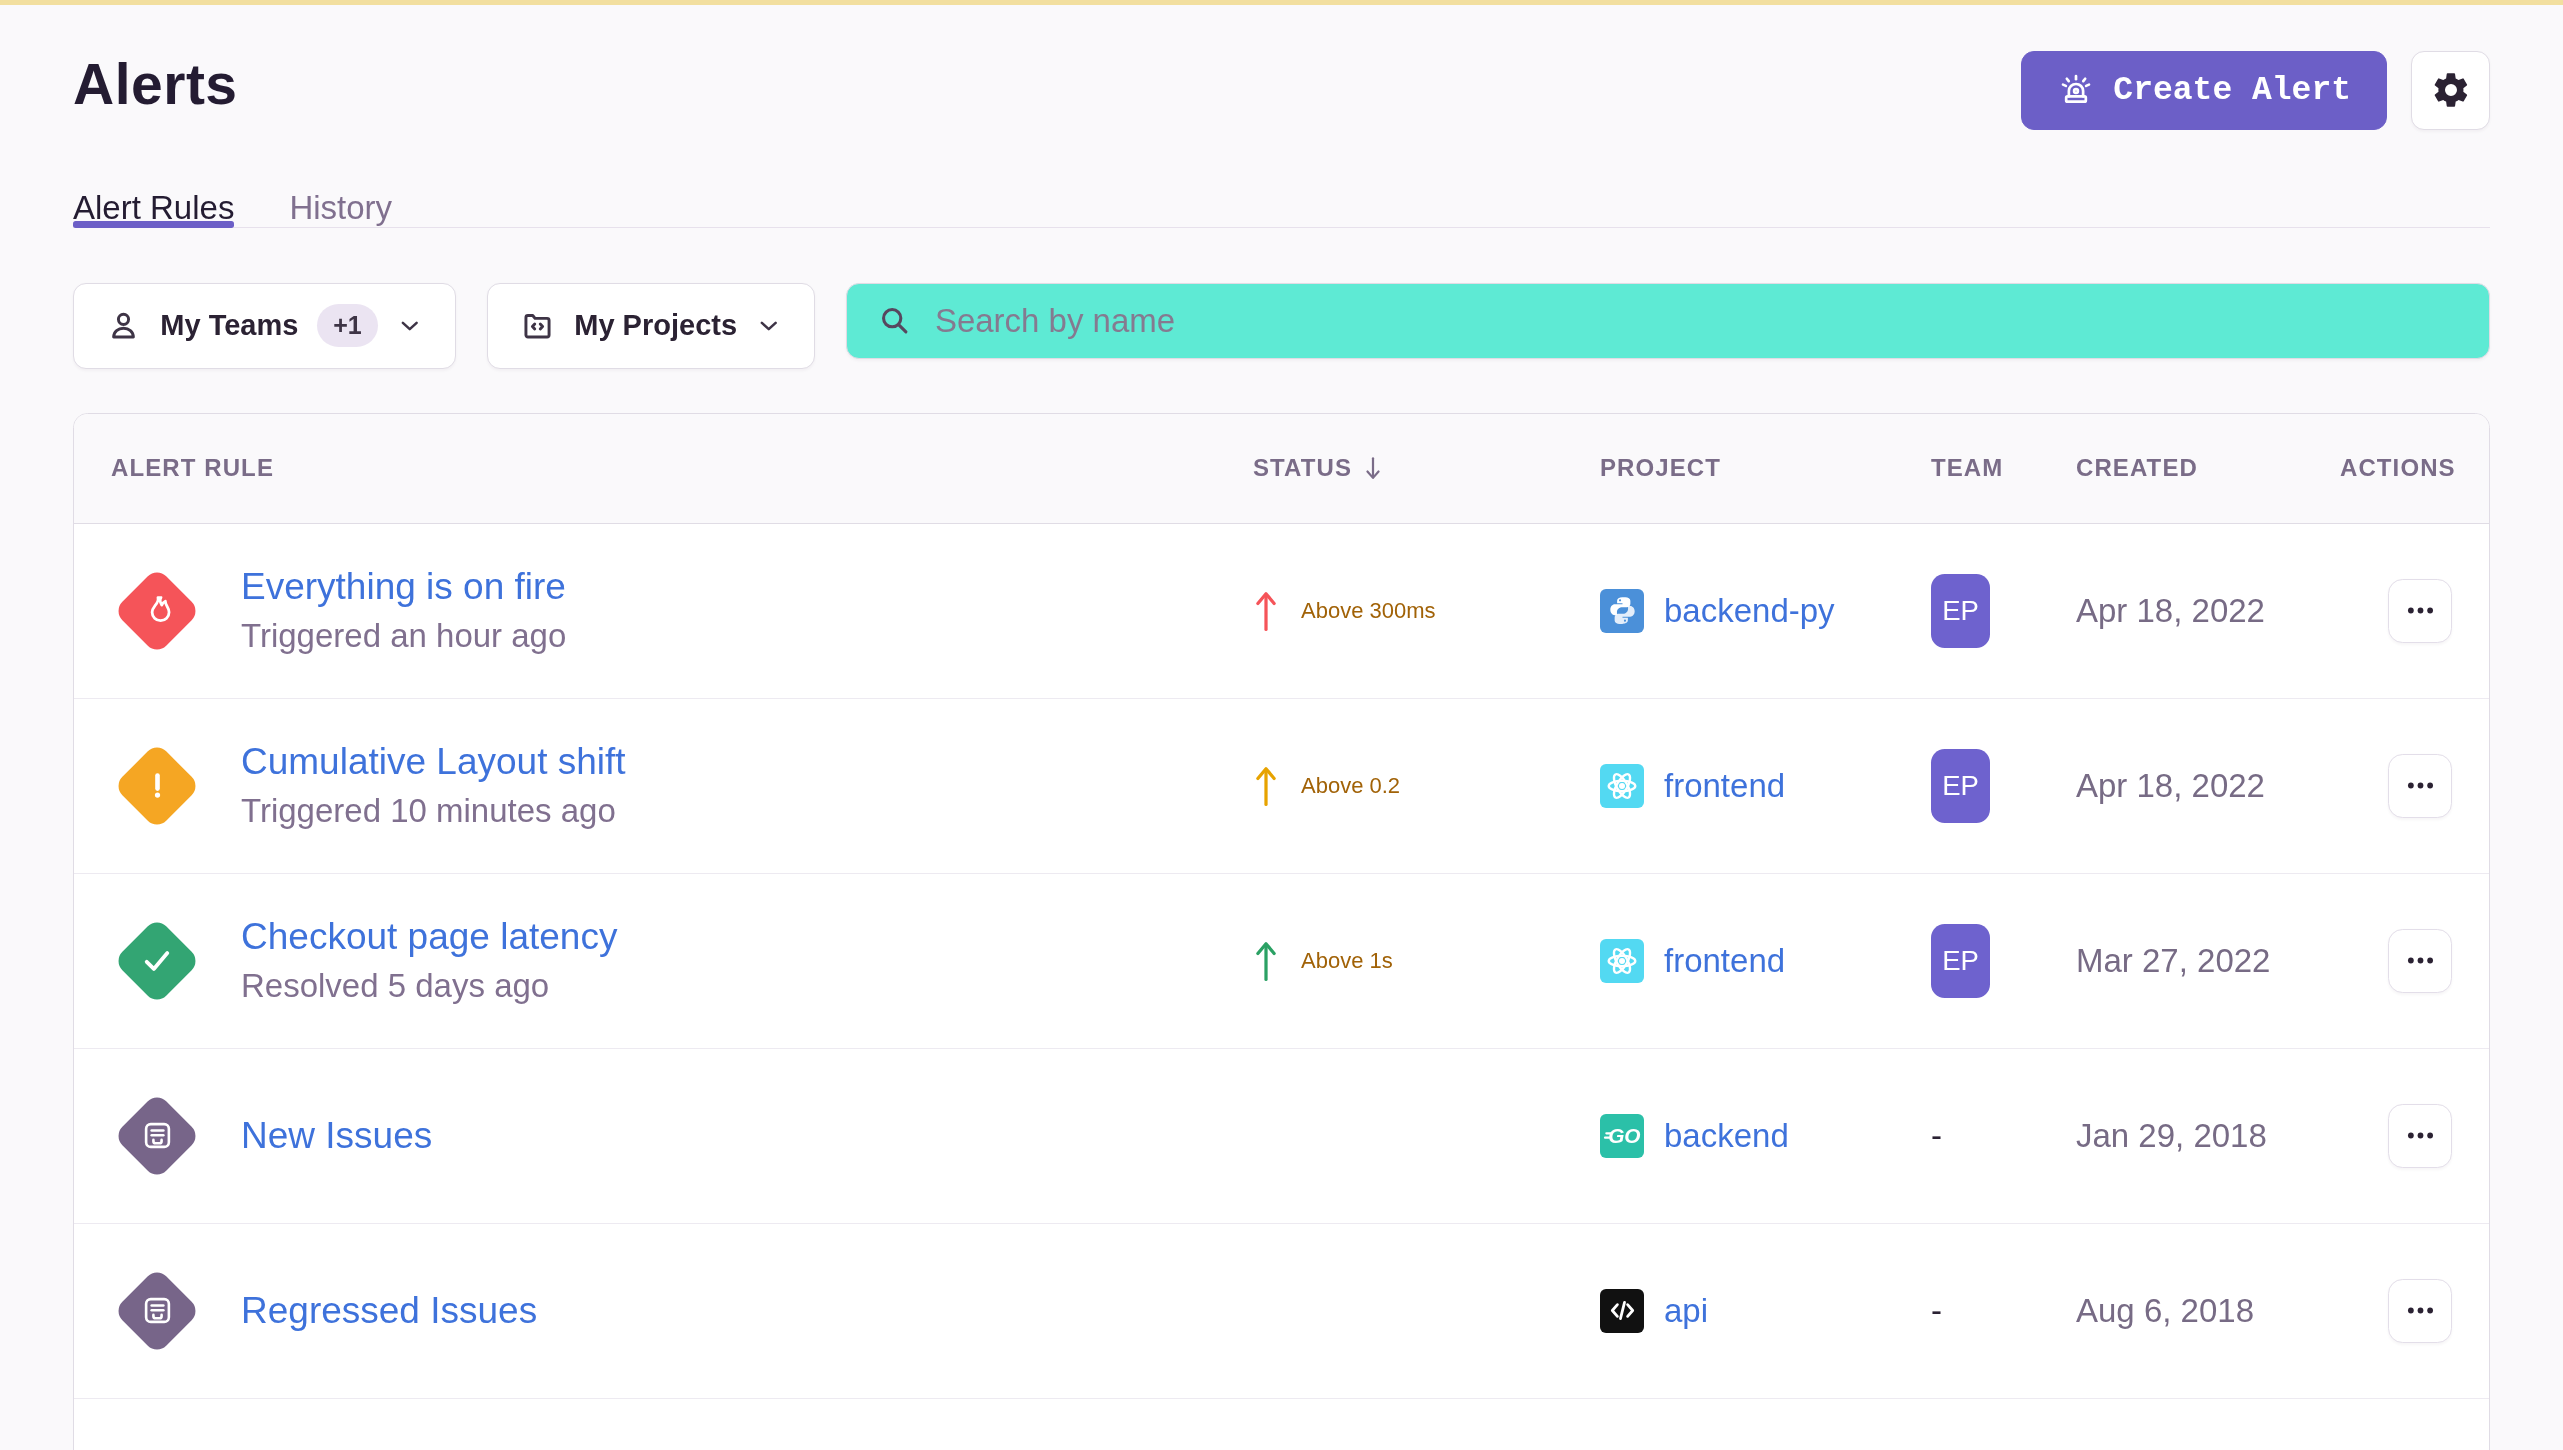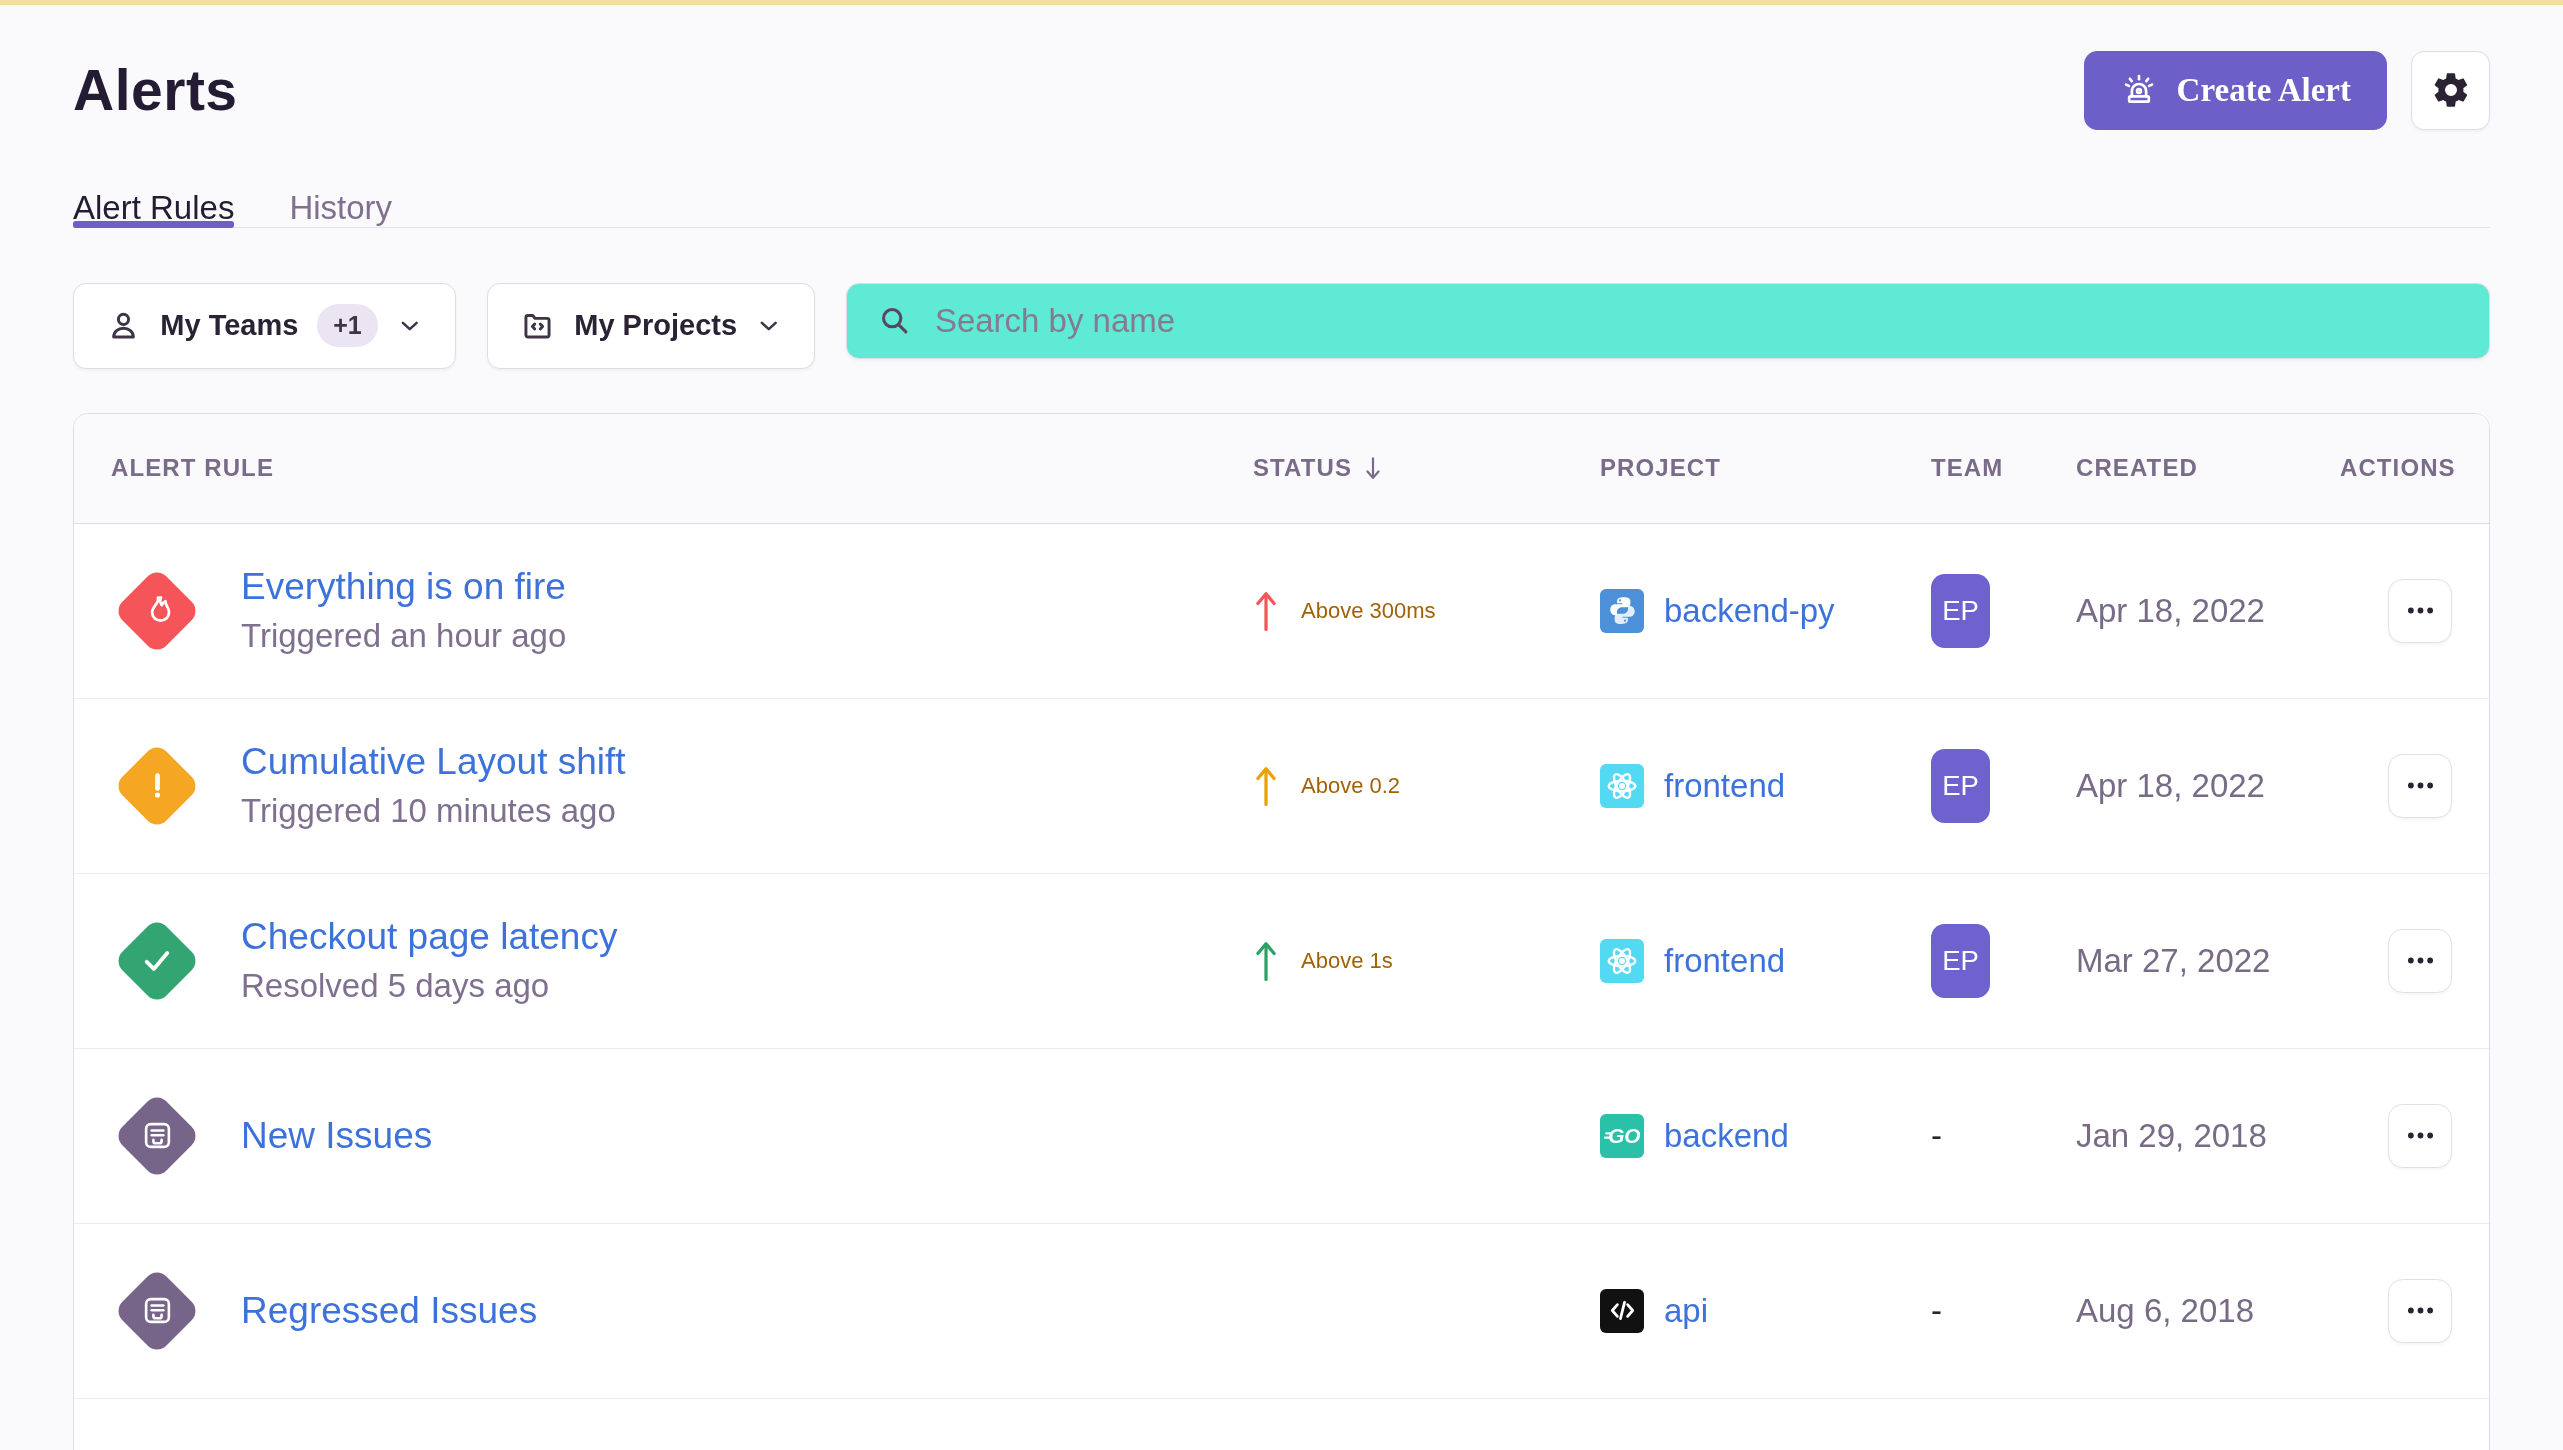--- a/index.html
+++ b/index.html
@@ -5,28 +5,28 @@
   * { margin:0; padding:0; box-sizing:border-box; }
   html,body { width:2563px; height:1450px; overflow:hidden; }
   body {
     font-family:"Liberation Sans","DejaVu Sans",sans-serif;
     background:#FAF9FB; color:#2B2233;
   }
   .top-accent { height:4.6px; background:#F2DF9F; }
   .page { padding:0 73px; }
 
   
-  .header-row { display:flex; align-items:center; justify-content:space-between; margin-top:46px; }
+  .header-row { display:flex; justify-content:space-between; margin-top:46px; }
   .page-title { font-size:57px; font-weight:700; color:#241C32; letter-spacing:0.5px; }
   .header-actions { display:flex; gap:24px; align-items:center; }
   .create-btn {
     display:flex; align-items:center; gap:18.3px; height:79px; padding:0 35px;
     background:#6C5FC7; border:1.8px solid #6C5FC7; border-radius:13px;
     color:#fff; font-size:33px; font-weight:700; cursor:pointer;
-    font-family:Liberation Serif, serif;
+    font-family:Liberation Mono, monospace;
   }
   .icon-btn {
     width:79px; height:79px; background:#fff; border:1.8px solid #E0DCE5; border-radius:13px;
     display:flex; align-items:center; justify-content:center; cursor:pointer;
     box-shadow:0 1.8px 2.7px rgba(43,34,51,.04);
   }
 
   
   .tabs-row { display:flex; gap:55px; margin-top:59px; border-bottom:1.8px solid #E7E1EC; }
   .tab { position:relative; font-size:33px; color:#80708F; cursor:pointer; }

